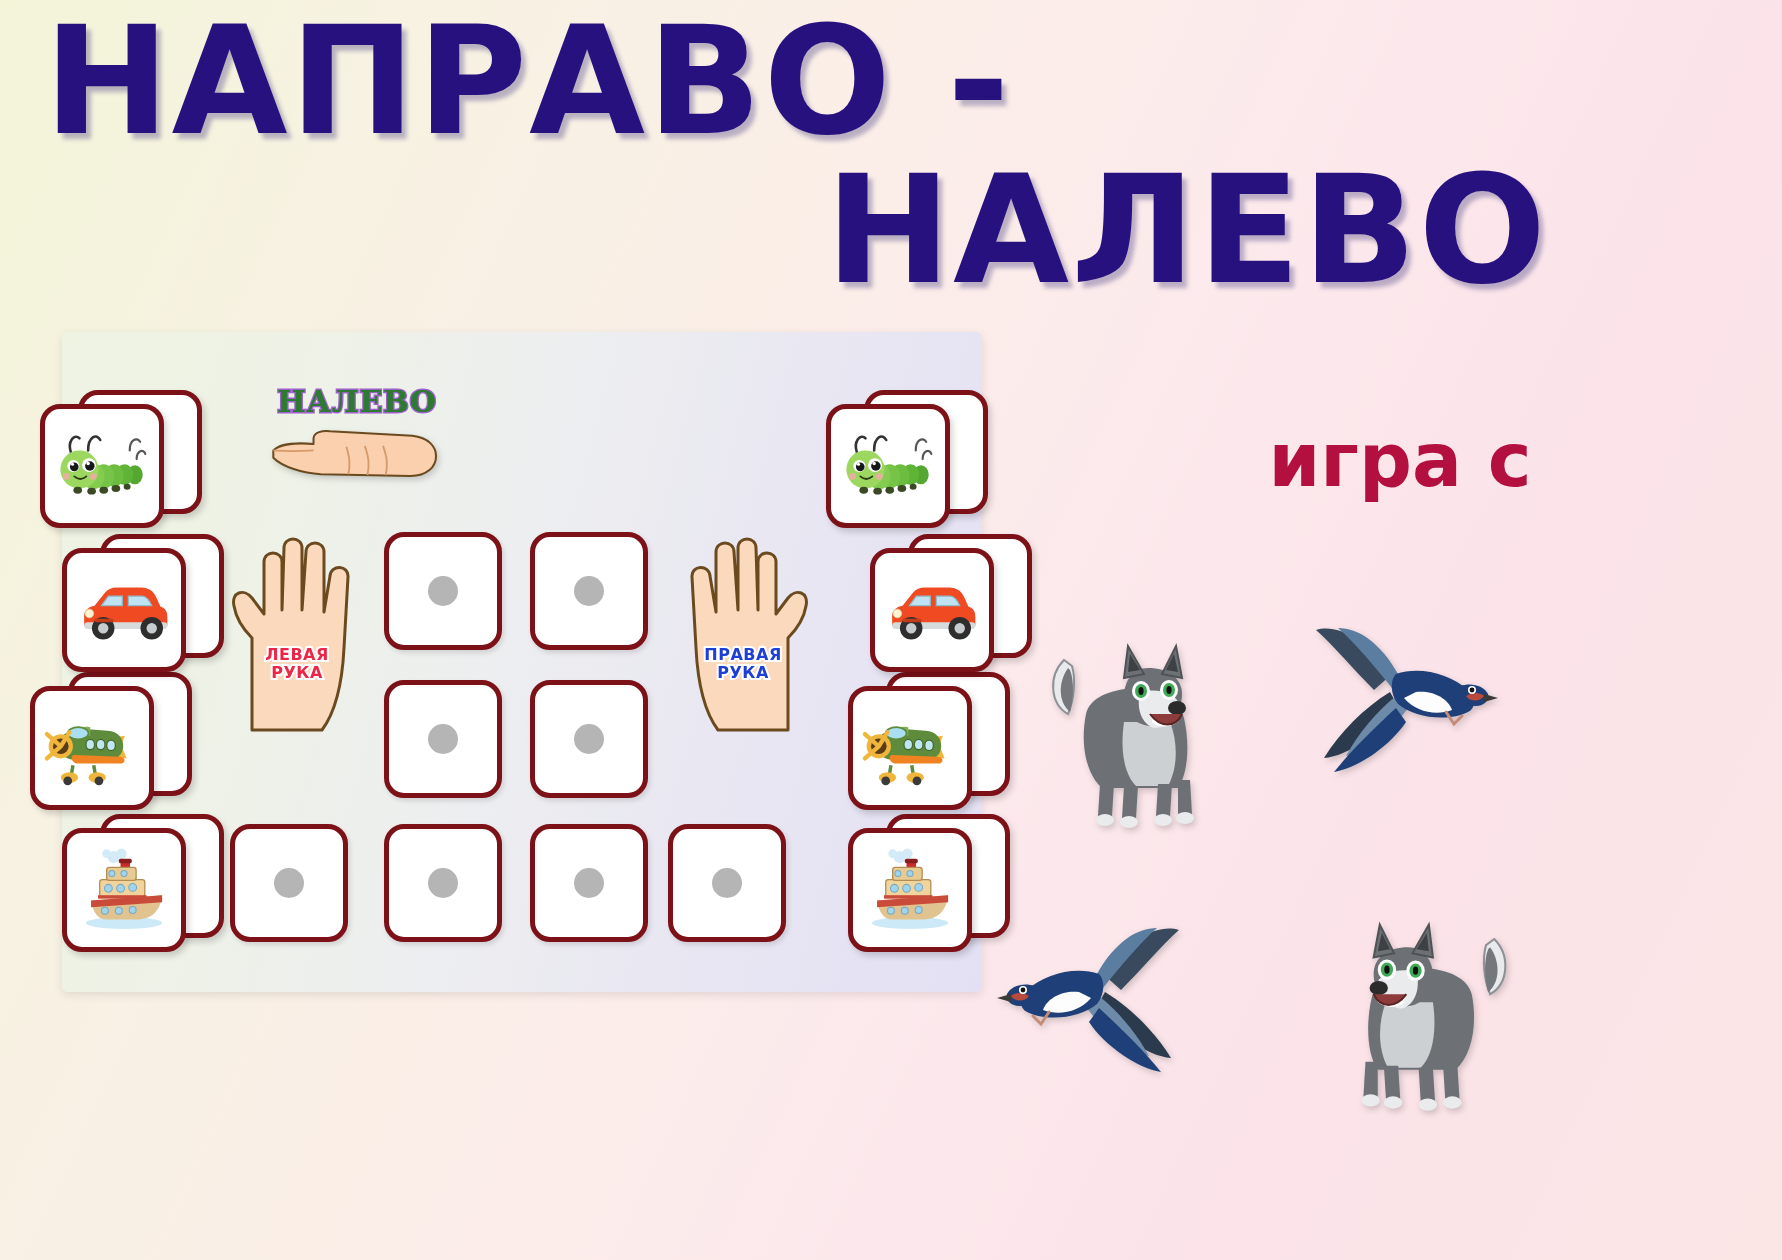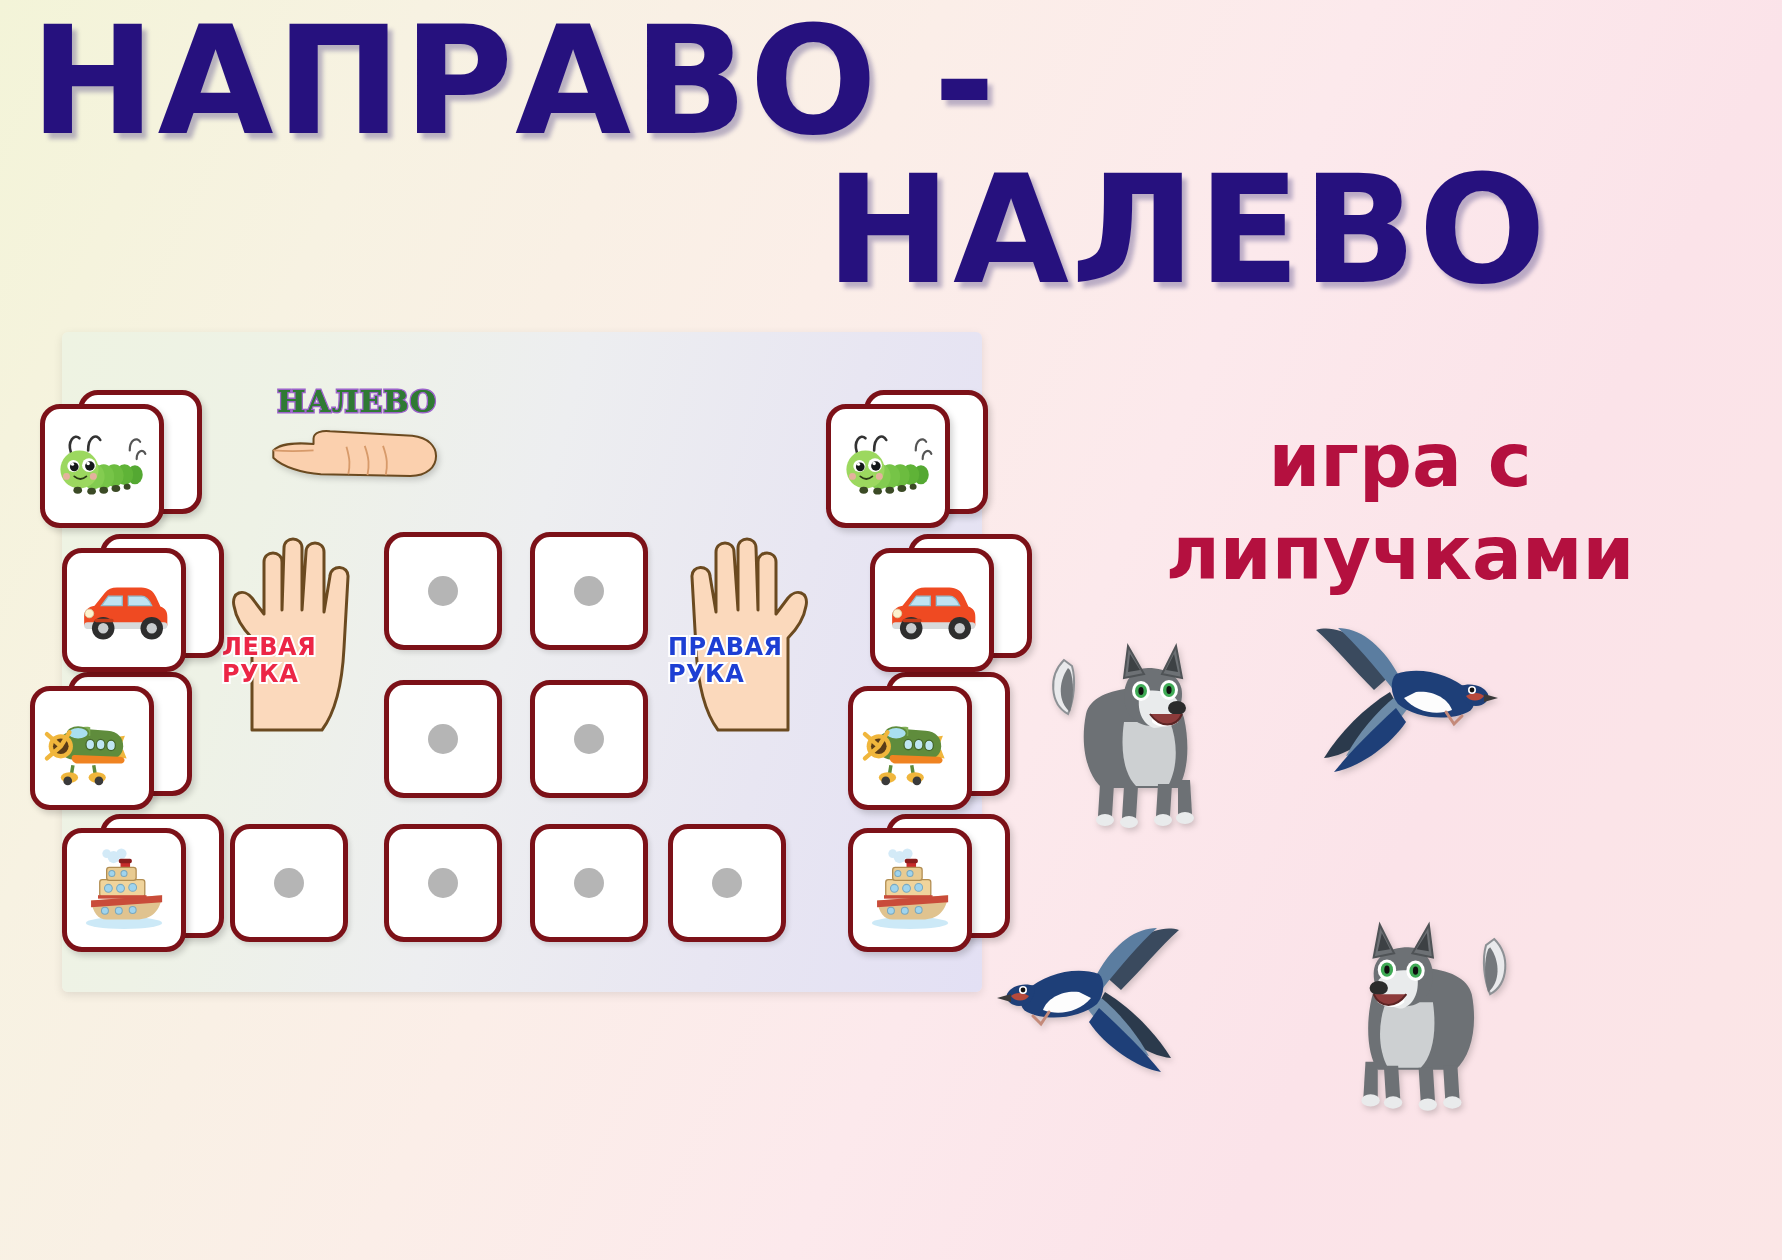--- a/index.html
+++ b/index.html
@@ -17,21 +17,21 @@
         #fbe3e9 76%,
         #fbe6e6 100%);
   }
 
   
   .title-block {
     position: absolute;
     left: 0; top: 10px;
     width: 1560px;
     text-align: left;
-    padding-left: 30px;
+    padding-left: 44px;
   }
   .title-line {
     font-family: "DejaVu Sans", sans-serif;
     font-weight: bold;
     font-size: 150px;
     line-height: 0.95;
     letter-spacing: 2px;
     color: #26117e;
     text-shadow: 5px 6px 4px rgba(90,80,140,0.40);
     white-space: nowrap;
@@ -83,27 +83,27 @@
   }
   .point-hand { margin-top: 4px; height: 64px; }
 
   
   .palm { position: absolute; }
   .palm.left  { left: 160px; top: 186px; }
   .palm.right { left: 606px; top: 186px; }
   .palm-caption {
     position: absolute;
     width: 100%;
-    text-align: left;
+    text-align: center;
     font-family: "DejaVu Sans", sans-serif;
     font-weight: bold;
-    font-size: 24px;
+    font-size: 16px;
     line-height: 1.12;
     letter-spacing: 0.5px;
-    top: 116px;
+    top: 128px;
   }
   .palm-caption.l { color: #ec2646; -webkit-text-stroke: 4px #ffffff; paint-order: stroke fill;}
   .palm-caption.r { color: #1d3fd4; -webkit-text-stroke: 4px #ffffff; paint-order: stroke fill;}
 
   
   .slot {
     position: absolute;
     width: 118px; height: 118px;
     background: #ffffff;
     border: 5px solid #7c1118;
@@ -144,21 +144,20 @@
 </head>
 <body>
 
 <div class="title-block">
   <div class="title-line">НАПРАВО -</div>
   <div class="title-line second">НАЛЕВО</div>
 </div>
 
 <div class="subtitle">
   <div>игра с</div>
-  <div>липучками</div>
 </div>
 
 <div class="board">
 
   <div class="dir-head left">
     <div class="dir-label">НАЛЕВО</div>
     <svg class="point-hand shadowed" viewBox="0 0 200 70">
       <path d="M8 30 C14 24 30 21 52 23 L52 17 C52 10 62 8 70 9 L160 14 C178 16 186 26 186 36 C186 48 176 58 158 58 L60 56 C40 55 18 48 8 38 Z" fill="#fbd0ae" stroke="#6b4a20" stroke-width="2.2" stroke-linejoin="round"></path>
       <path d="M88 26 C92 40 92 46 90 56" fill="none" stroke="#d79a6a" stroke-width="2"></path>
       <path d="M108 25 C113 39 113 46 111 57" fill="none" stroke="#d79a6a" stroke-width="2"></path>

